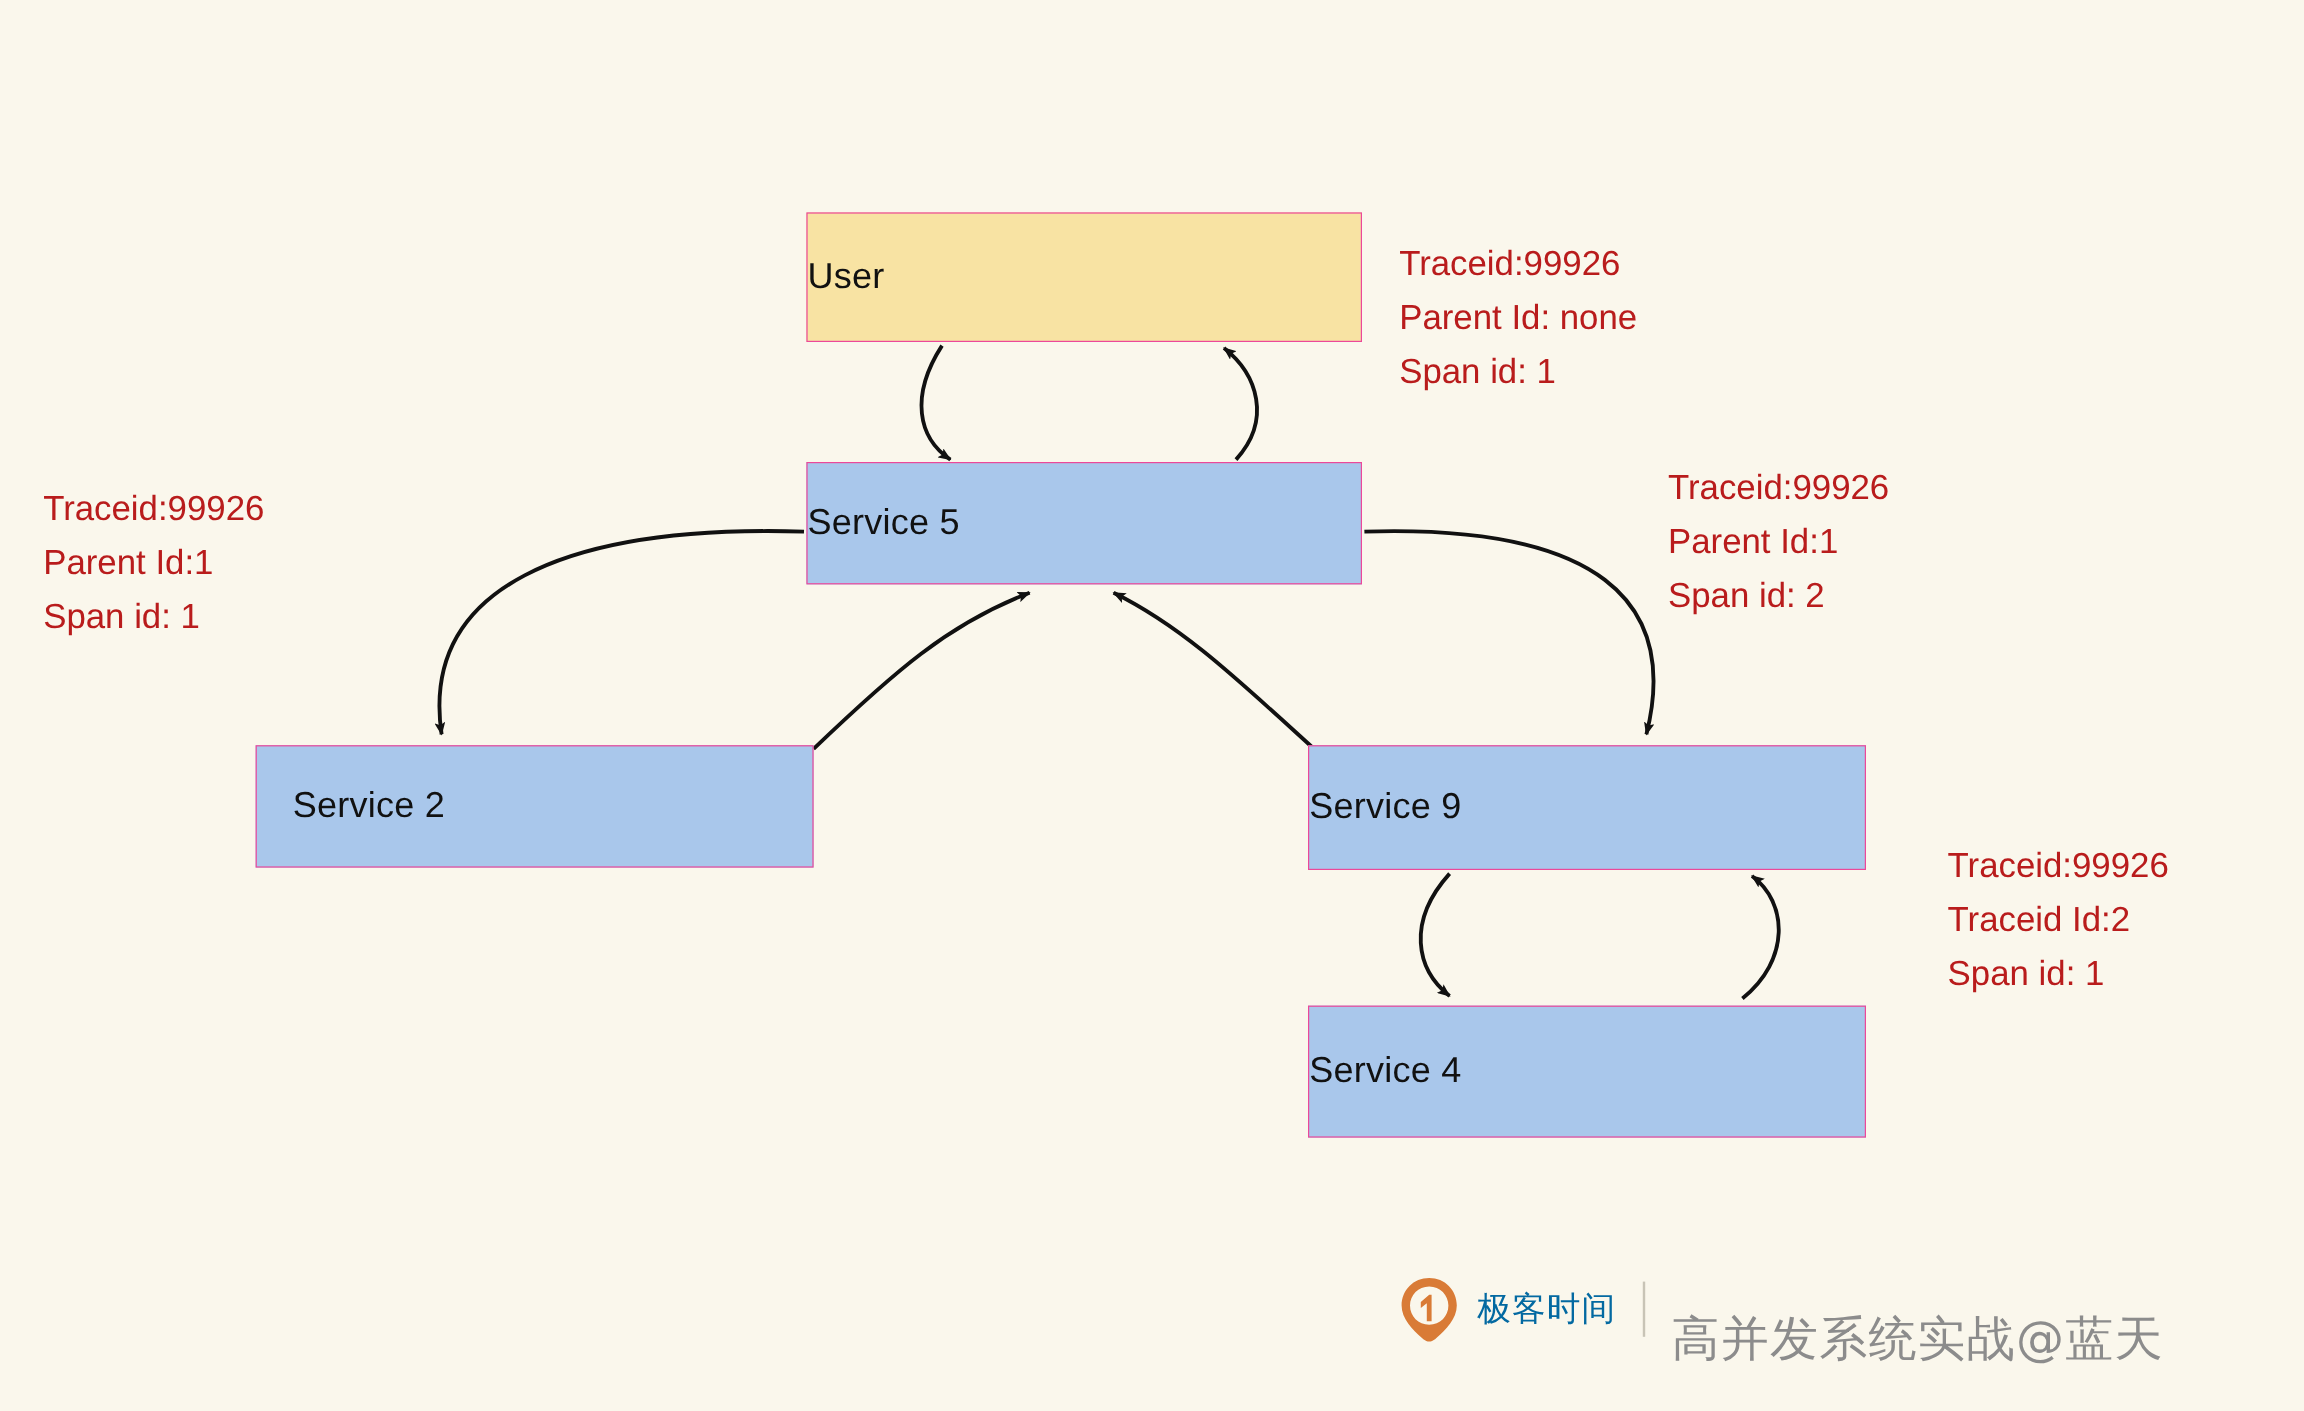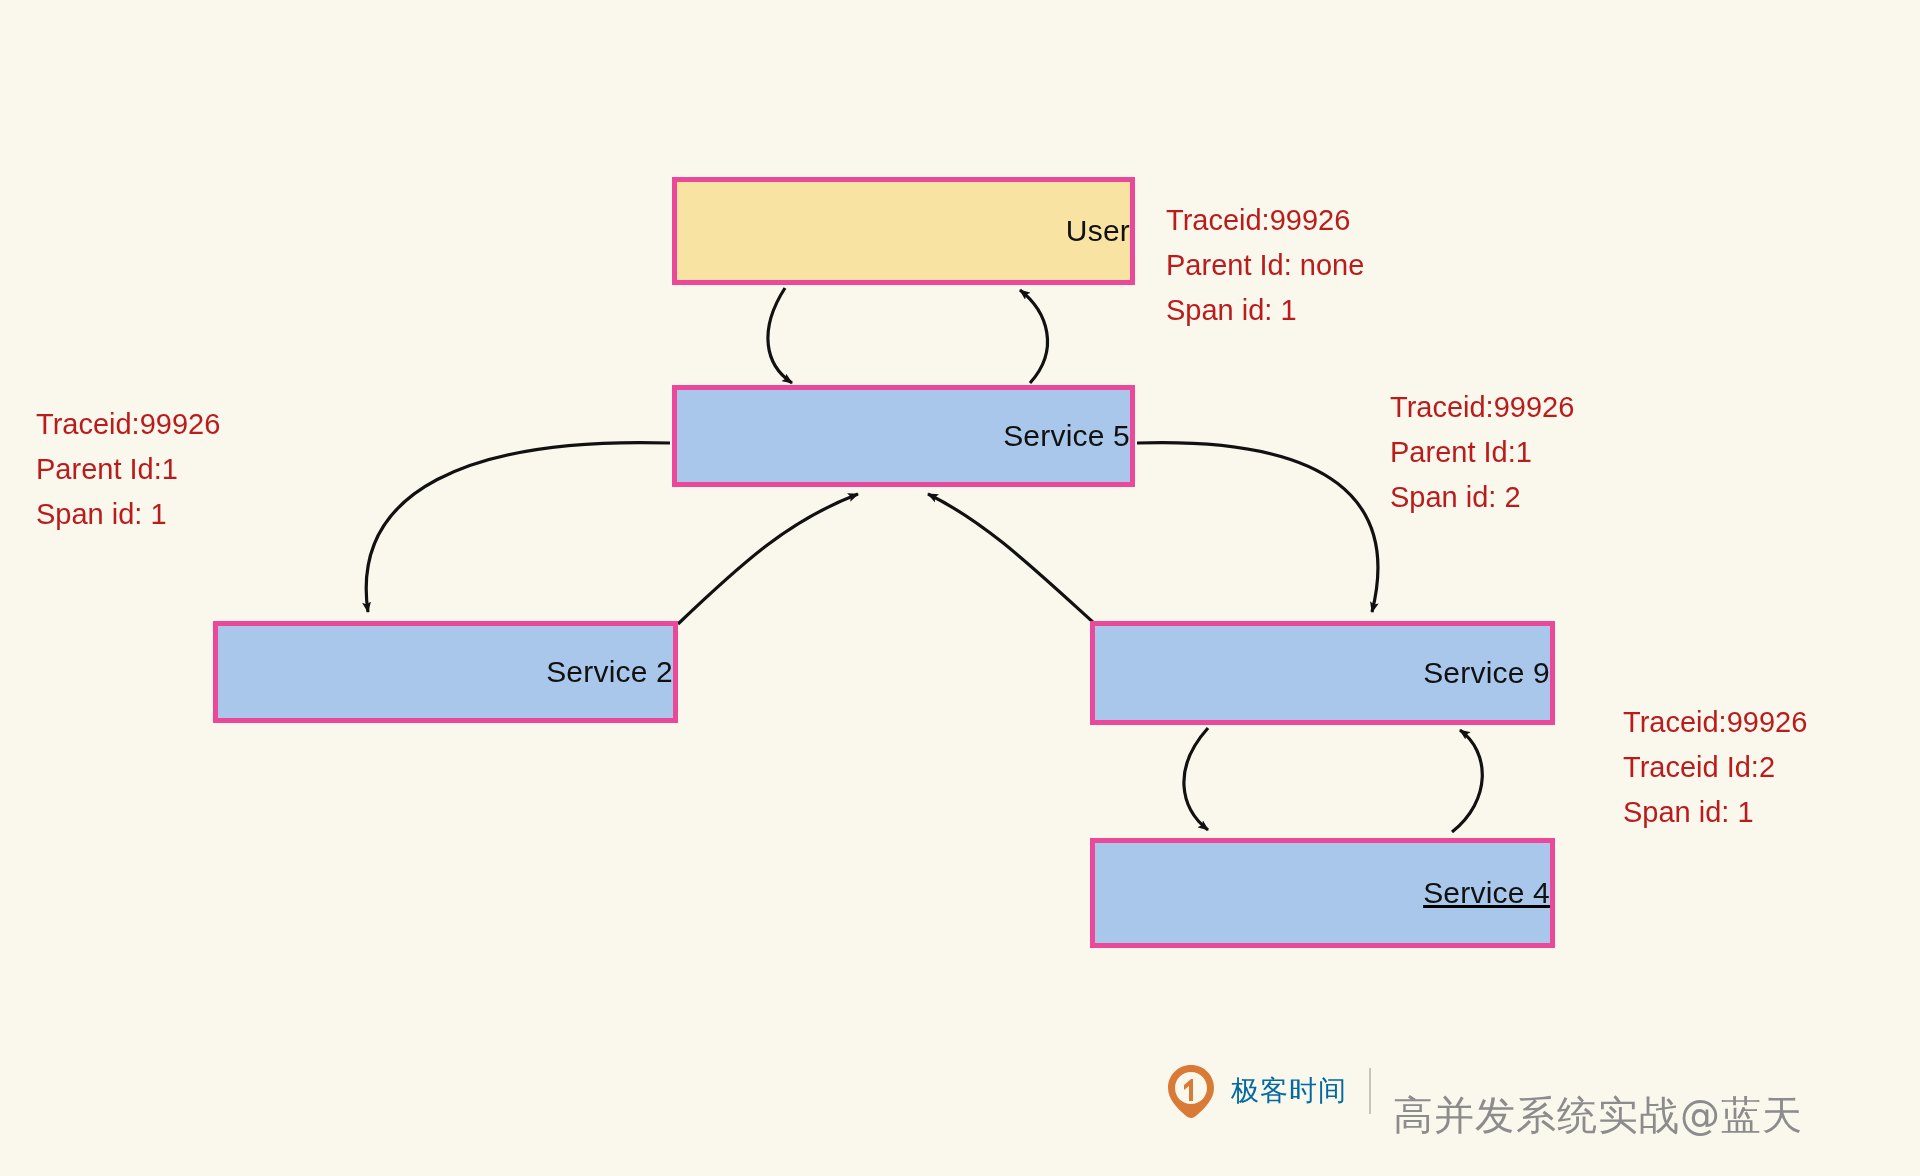--- a/index.html
+++ b/index.html
@@ -25,24 +25,24 @@
   .diagram-svg {
     position: absolute;
     left: 0;
     top: 0;
     width: 1920px;
     height: 1176px;
   }
   .node-box {
     position: absolute;
     box-sizing: border-box;
-    border: 5px solid #ec4899;
+    border: 1px solid #ec4899;
     display: flex;
     align-items: center;
-    justify-content: flex-end;
+    justify-content: flex-start;
   }
   .node-label {
     font-size: 30px;
     color: #111111;
     letter-spacing: 0.2px;
     white-space: nowrap;
   }
   .node-user {
     left: 672px;
     top: 177px;
@@ -71,21 +71,20 @@
     width: 465px;
     height: 104px;
     background: #a9c7eb;
   }
   .node-s4 {
     left: 1090px;
     top: 838px;
     width: 465px;
     height: 110px;
     background: #a9c7eb;
-    text-decoration: underline;
   }
   .annotation {
     position: absolute;
     color: #b91c1c;
     font-size: 29px;
     line-height: 45px;
     white-space: nowrap;
   }
   .annotation div {
     white-space: nowrap;

